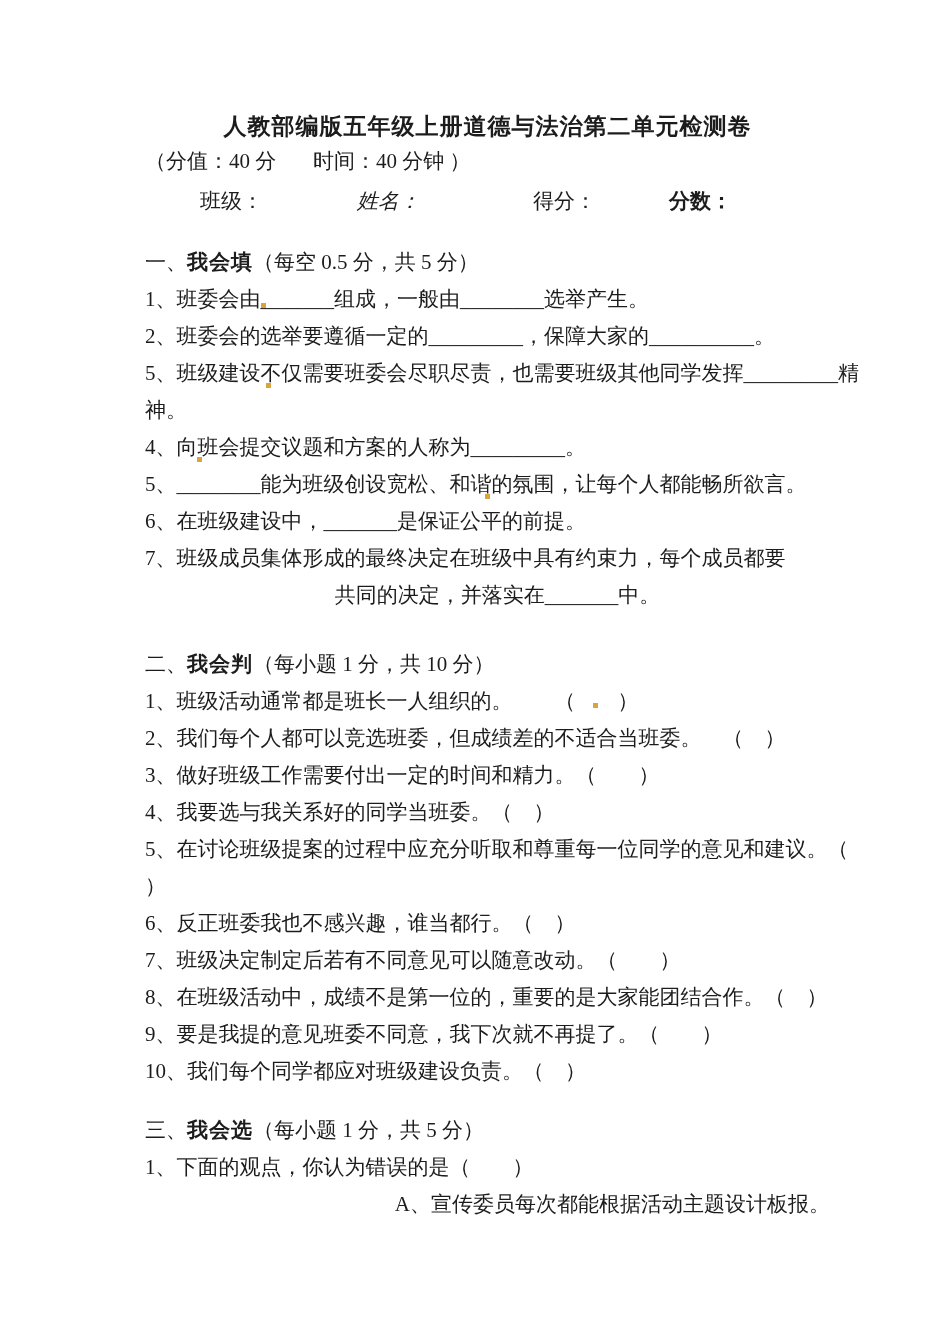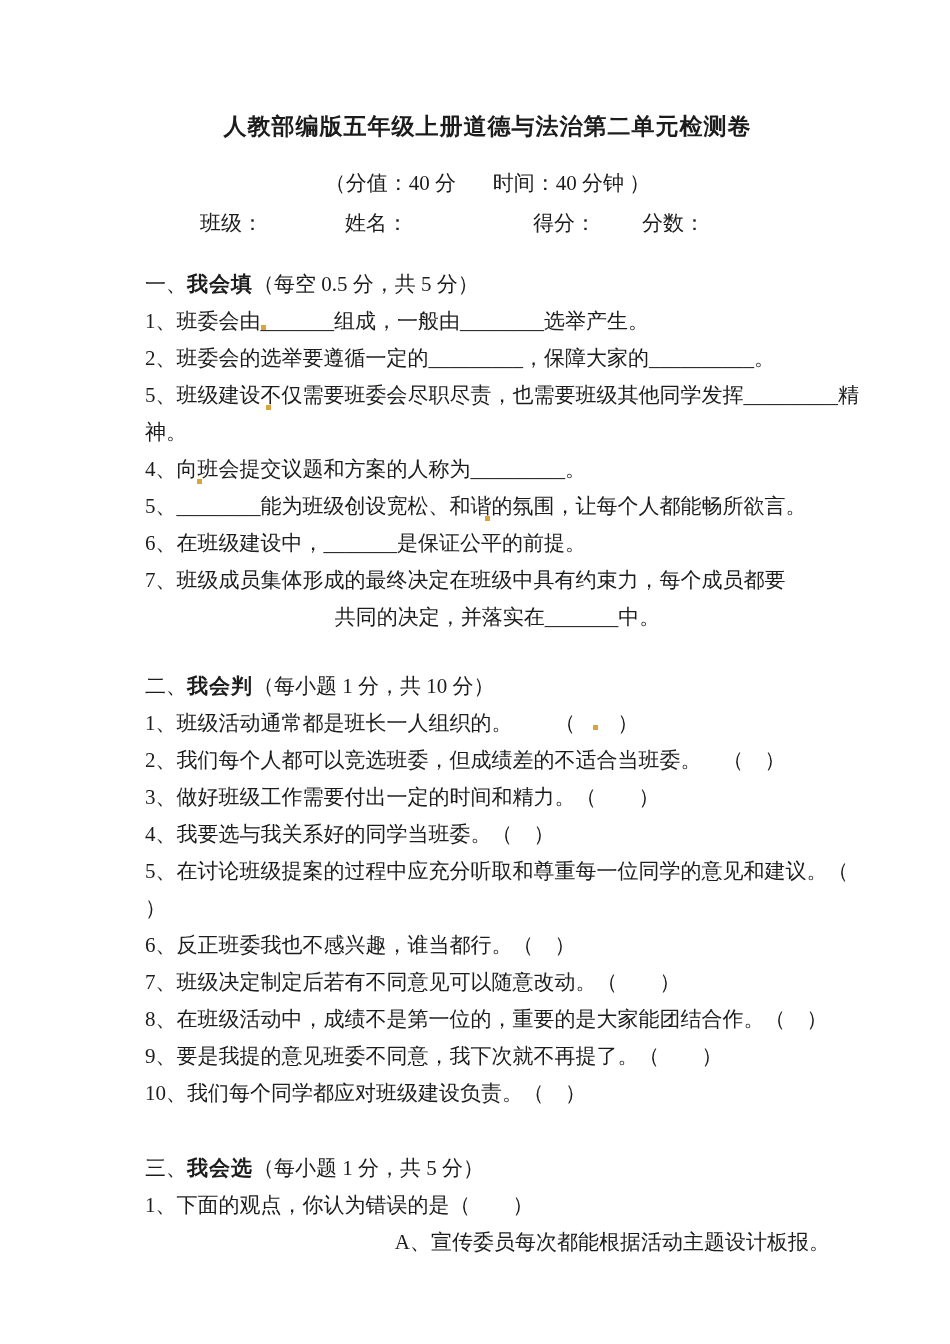--- a/index.html
+++ b/index.html
@@ -22,41 +22,41 @@
   }
   .title {
     margin: 0;
     font-size: 23px;
     font-weight: bold;
     text-align: center;
     line-height: 30px;
     letter-spacing: 1px;
   }
   .meta {
-    margin-top: 26px;
-    text-align: center;
+    margin-top: 4px;
+    text-align: left;
     line-height: 30px;
     white-space: pre;
     font-family: Liberation Serif, serif;
   }
   .fields {
     position: relative;
     margin-top: 10px;
     height: 30px;
     line-height: 30px;
   }
   .fields .f { position: absolute; top: 0; text-align: right; }
   .f1 { left: 55px; }
-  .f2 { left: 200px; }
+  .f2 { left: 212px; font-style: italic; }
   .f3 { left: 388px; }
-  .f4 { left: 497px; }
+  .f4 { left: 524px; font-weight: bold; }
   section { margin: 0; }
   .sec-1 { margin-top: 28px; }
   .sec-2 { margin-top: 32px; }
-  .sec-3 { margin-top: 38px; }
+  .sec-3 { margin-top: 22px; }
   .sec-head {
     line-height: 37px;
     white-space: pre;
   }
   .sec-head .b { font-weight: bold; letter-spacing: 1px; }
   .line {
     position: relative;
     line-height: 37px;
     white-space: pre;
   }

